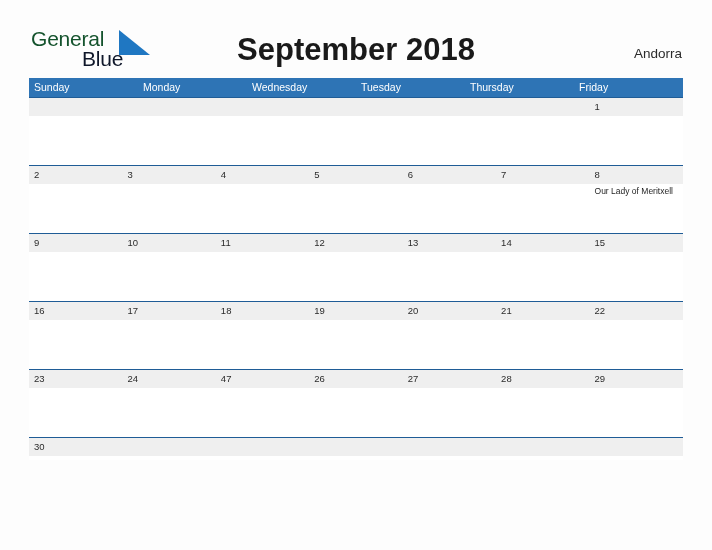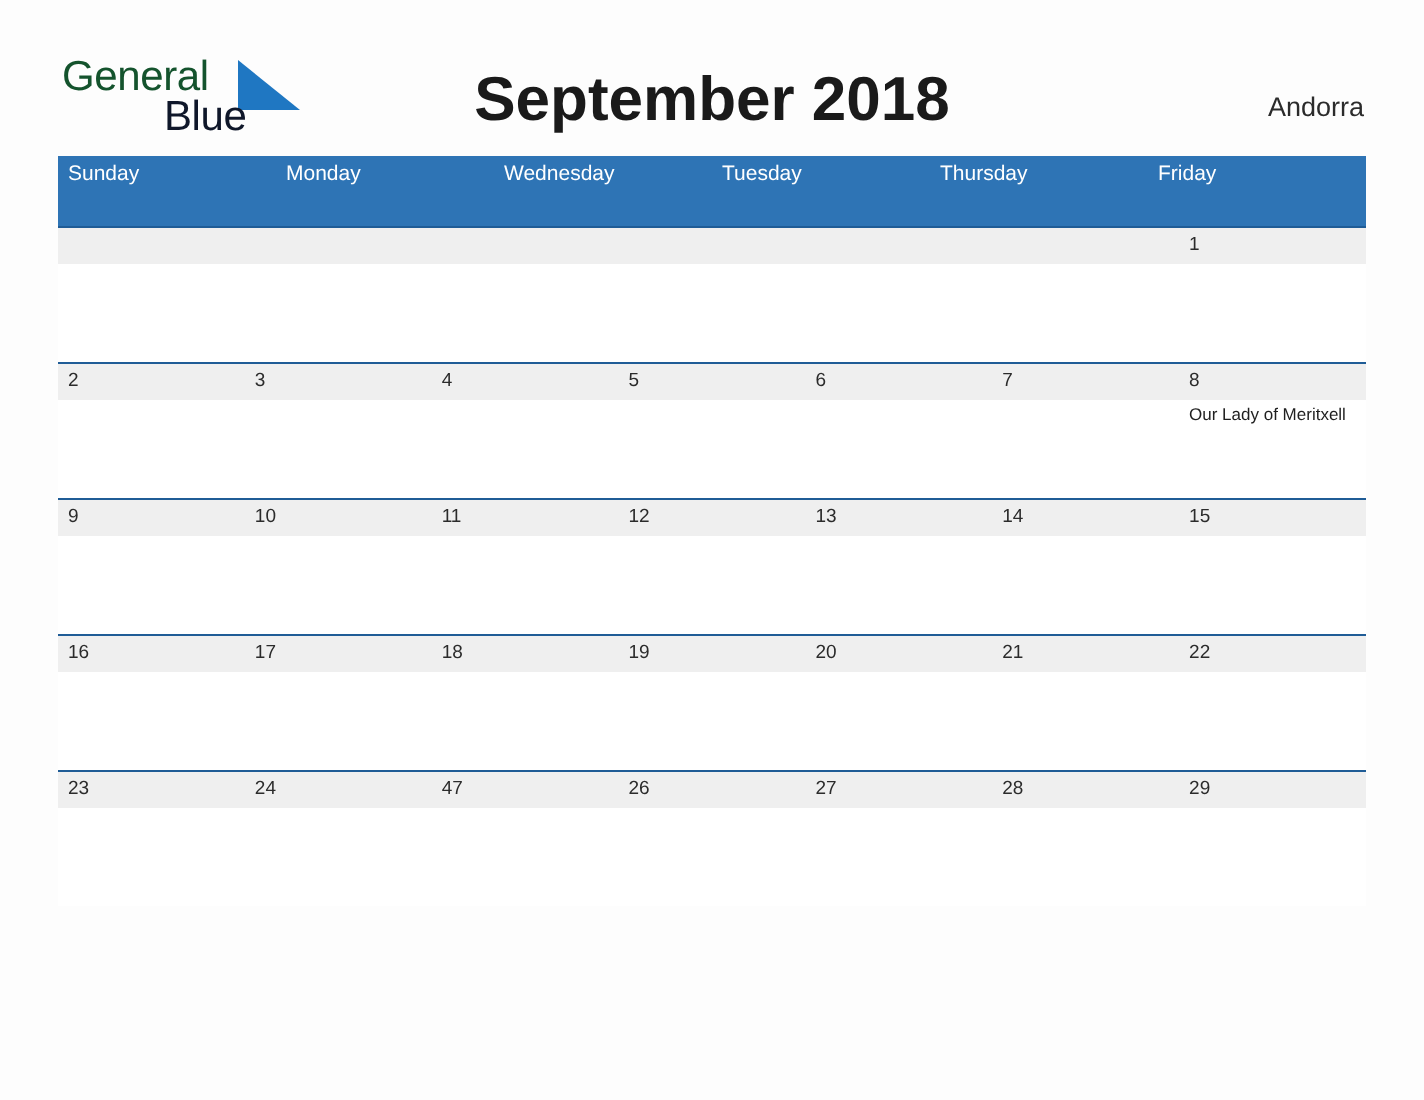--- a/index.html
+++ b/index.html
@@ -90,21 +90,21 @@
   .calendar {
     position: absolute;
     left: 29px;
     top: 78px;
     width: 654px;
   }
 
   .weekday-row {
     display: flex;
     background: #2e74b5;
-    height: 35px;
+    height: 19px;
   }
   .weekday-cell {
     flex: 1 1 0;
     color: #ffffff;
     font-size: 10.5px;
     line-height: 19px;
     padding-left: 5px;
     box-sizing: border-box;
     font-family: "Liberation Sans", sans-serif;
     white-space: nowrap;
@@ -287,16 +287,36 @@
         <div class="event-cell"></div>
         <div class="event-cell"></div>
         <div class="event-cell"></div>
         <div class="event-cell"></div>
         <div class="event-cell"></div>
         <div class="event-cell"></div>
         <div class="event-cell"></div>
       </div>
     </div>
 
+    <div class="week-row last-row">
+      <div class="daynum-band">
+        <div class="daynum">30</div>
+        <div class="daynum"></div>
+        <div class="daynum"></div>
+        <div class="daynum"></div>
+        <div class="daynum"></div>
+        <div class="daynum"></div>
+        <div class="daynum"></div>
+      </div>
+      <div class="event-band">
+        <div class="event-cell"></div>
+        <div class="event-cell"></div>
+        <div class="event-cell"></div>
+        <div class="event-cell"></div>
+        <div class="event-cell"></div>
+        <div class="event-cell"></div>
+        <div class="event-cell"></div>
+      </div>
+    </div>
 
   </div>
 
 </div>
 
 </body></html>

